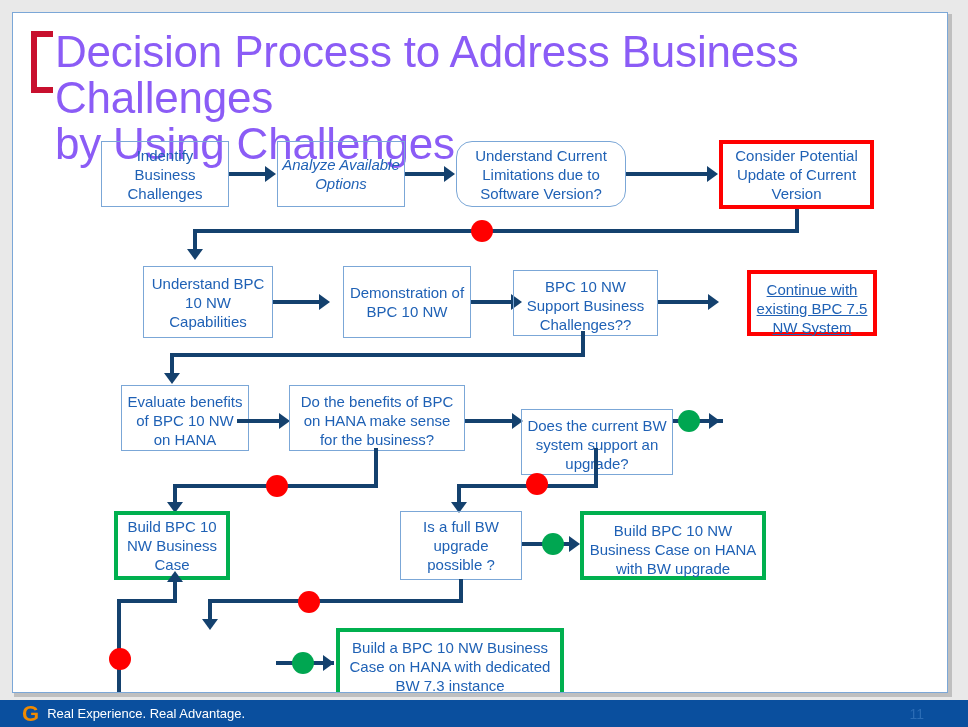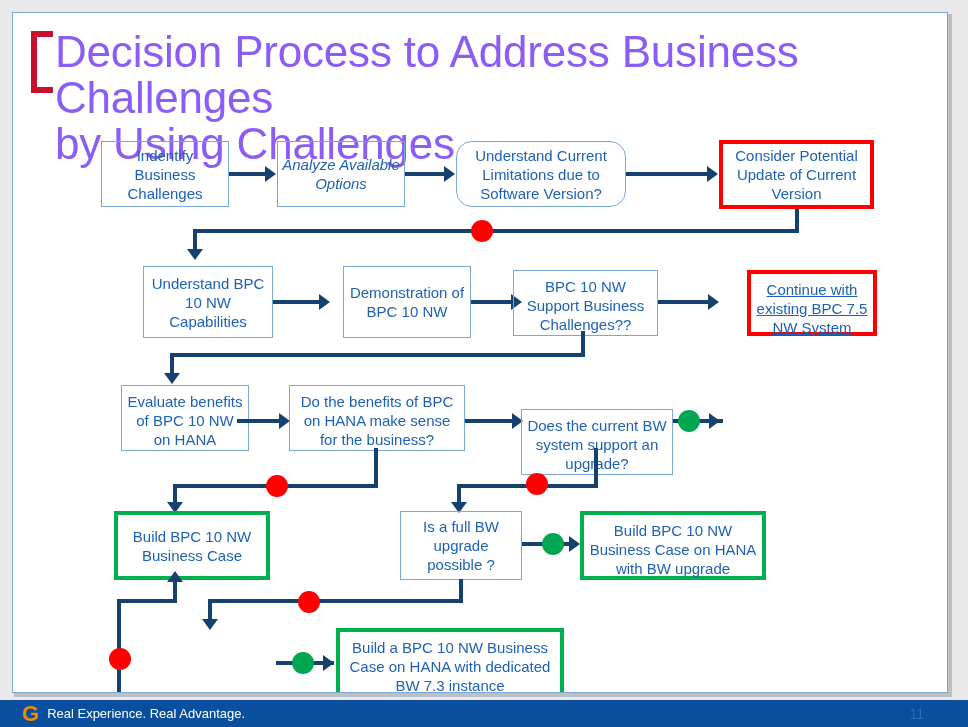--- a/index.html
+++ b/index.html
@@ -218,21 +218,21 @@
     <div class="ln v" style="left:160px;top:471px;height:22px;"></div>
     <div class="arrow down" style="left:154px;top:489px;"></div>
     <div class="dot red" style="left:253px;top:462px;"></div>
 
     <div class="ln v" style="left:581px;top:435px;height:38px;"></div>
     <div class="ln h" style="left:444px;top:471px;width:141px;"></div>
     <div class="ln v" style="left:444px;top:471px;height:22px;"></div>
     <div class="arrow down" style="left:438px;top:489px;"></div>
     <div class="dot red" style="left:513px;top:460px;"></div>
 
-    <div class="box green" style="left:101px;top:498px;width:156px;height:69px;">
+    <div class="box green" style="left:101px;top:498px;width:116px;height:69px;">
       <span>Build BPC 10 NW Business Case</span>
     </div>
 
     <div class="box blue" style="left:387px;top:498px;width:122px;height:69px;">
       <span>Is a full BW upgrade possible ?</span>
     </div>
 
     <div class="ln h" style="left:509px;top:529px;width:52px;"></div>
     <div class="dot green" style="left:529px;top:520px;"></div>
     <div class="arrow right" style="left:556px;top:523px;"></div>

